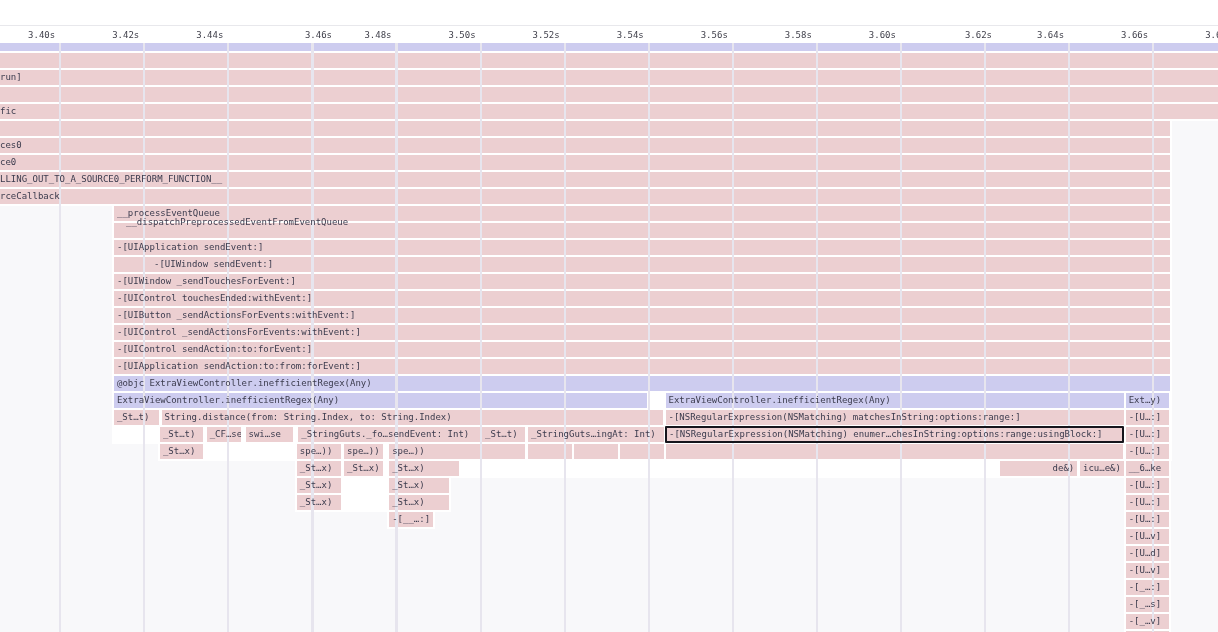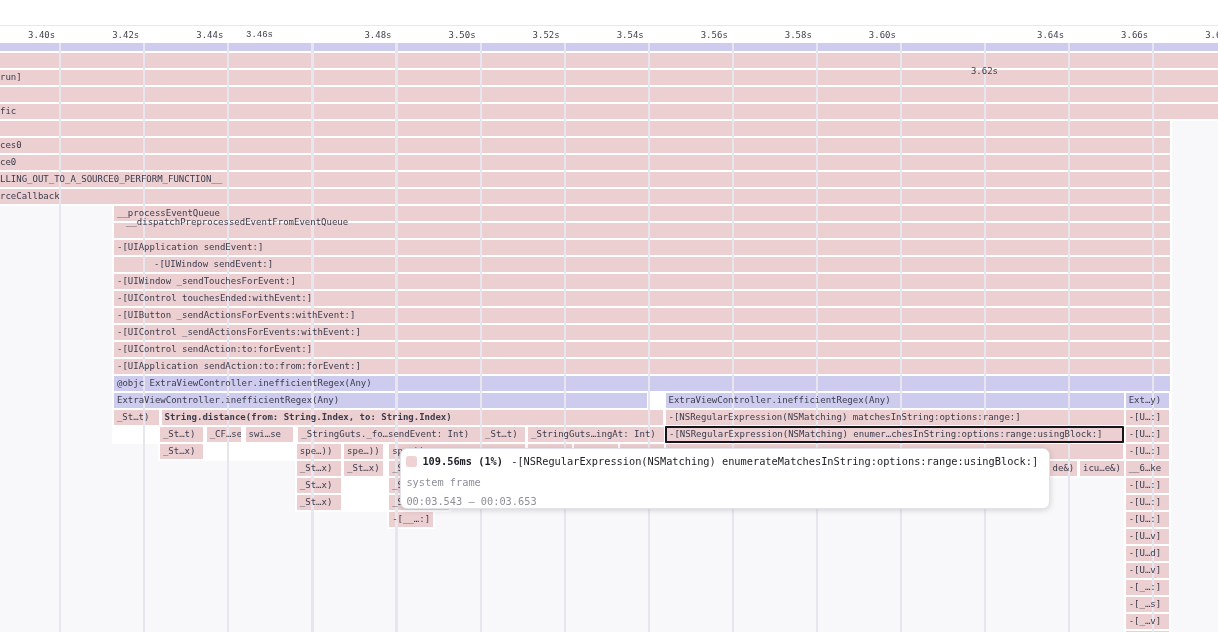--- a/index.html
+++ b/index.html
@@ -117,21 +117,21 @@
       <div class="bar-text" style="left: 114px; top: 376px; width: 1055.5px; height: 15px;">@objc ExtraViewController.inefficientRegex(Any)</div>
       <div class="bar violet" style="left: 114px; top: 393px; width: 533px; height: 15px;"></div>
       <div class="bar-text" style="left: 114px; top: 393px; width: 533px; height: 15px;">ExtraViewController.inefficientRegex(Any)</div>
       <div class="bar violet" style="left: 665.5px; top: 393px; width: 458.5px; height: 15px;"></div>
       <div class="bar-text" style="left: 665.5px; top: 393px; width: 458.5px; height: 15px;">ExtraViewController.inefficientRegex(Any)</div>
       <div class="bar violet" style="left: 1125.7px; top: 393px; width: 43.8px; height: 15px;"></div>
       <div class="bar-text" style="left: 1125.7px; top: 393px; width: 43.8px; height: 31px;">Ext…y)</div>
       <div class="bar pink" style="left: 113.9px; top: 410px; width: 45.2px; height: 15px;"></div>
       <div class="bar-text" style="left: 113.9px; top: 410px; width: 45.2px; height: 15px;">_St…t)</div>
       <div class="bar pink" style="left: 161.5px; top: 410px; width: 486.2px; height: 15px;"></div>
-      <div class="bar-text" style="left: 161.5px; top: 410px; width: 486.2px; height: 15px; font-weight: bold;">String.distance(from: String.Index, to: String.Index)</div>
+      <div class="bar-text" style="left: 161.5px; top: 410px; width: 486.2px; height: 15px;">String.distance(from: String.Index, to: String.Index)</div>
       <div class="bar pink" style="left: 649.8px; top: 410px; width: 13.6px; height: 15px;"></div>
       <div class="bar pink" style="left: 665.5px; top: 410px; width: 458.5px; height: 15px;"></div>
       <div class="bar-text" style="left: 665.5px; top: 410px; width: 458.5px; height: 15px;">-[NSRegularExpression(NSMatching) matchesInString:options:range:]</div>
       <div class="bar pink" style="left: 1125.7px; top: 410px; width: 43.8px; height: 15px;"></div>
       <div class="bar-text" style="left: 1125.7px; top: 410px; width: 43.8px; height: 15px;">-[U…:]</div>
       <div class="bar pink" style="left: 159.9px; top: 427px; width: 43.1px; height: 15px;"></div>
       <div class="bar-text" style="left: 159.9px; top: 427px; width: 43.1px; height: 15px;">_St…t)</div>
       <div class="bar pink" style="left: 206.7px; top: 427px; width: 34.5px; height: 15px;"></div>
       <div class="bar-text" style="left: 206.7px; top: 427px; width: 34.5px; height: 15px;">_CF…se</div>
       <div class="bar pink" style="left: 245.5px; top: 427px; width: 47.9px; height: 15px;"></div>
@@ -219,32 +219,27 @@
       <div class="gridline" style="left: 983.98px;"></div>
       <div class="gridline" style="left: 1068.06px;"></div>
       <div class="gridline" style="left: 1152.14px;"></div>
     </div>
   <div class="ruler">
     <div class="ruler-line"></div>
     <div id="ruler-labels">
         <span class="ruler-label" style="right: 1162.85px;">3.40s</span>
         <span class="ruler-label" style="right: 1078.77px;">3.42s</span>
         <span class="ruler-label" style="right: 994.69px;">3.44s</span>
-        <span class="ruler-label" style="right: 945px; font-family: Liberation Mono, monospace;">3.46s</span>
+        <span class="ruler-label" style="right: 886px;">3.46s</span>
         <span class="ruler-label" style="right: 826.53px;">3.48s</span>
         <span class="ruler-label" style="right: 742.45px;">3.50s</span>
         <span class="ruler-label" style="right: 658.37px;">3.52s</span>
         <span class="ruler-label" style="right: 574.29px;">3.54s</span>
         <span class="ruler-label" style="right: 490.21px;">3.56s</span>
         <span class="ruler-label" style="right: 406.13px;">3.58s</span>
         <span class="ruler-label" style="right: 322.05px;">3.60s</span>
-        <span class="ruler-label" style="right: 220px; margin-top: 36px;">3.62s</span>
+        <span class="ruler-label" style="right: 226px;">3.62s</span>
         <span class="ruler-label" style="right: 153.89px;">3.64s</span>
         <span class="ruler-label" style="right: 69.81px;">3.66s</span>
         <span class="ruler-label" style="right: -14.27px;">3.68s</span>
       </div>
   </div>
-  <div class="tooltip" id="tooltip" style="left: 400.4px; top: 447.6px; width: 649.6px; height: 61.7px;">
-    <div class="tt-line1"><span class="tt-swatch"></span><span class="tt-dur">109.56ms (1%)</span><span> </span><span>-[NSRegularExpression(NSMatching) enumerateMatchesInString:options:range:usingBlock:]</span></div>
-    <div class="tt-line2">system frame</div>
-    <div class="tt-line3">00:03.543 — 00:03.653</div>
-  </div>
 </div>
 
 </body></html>

